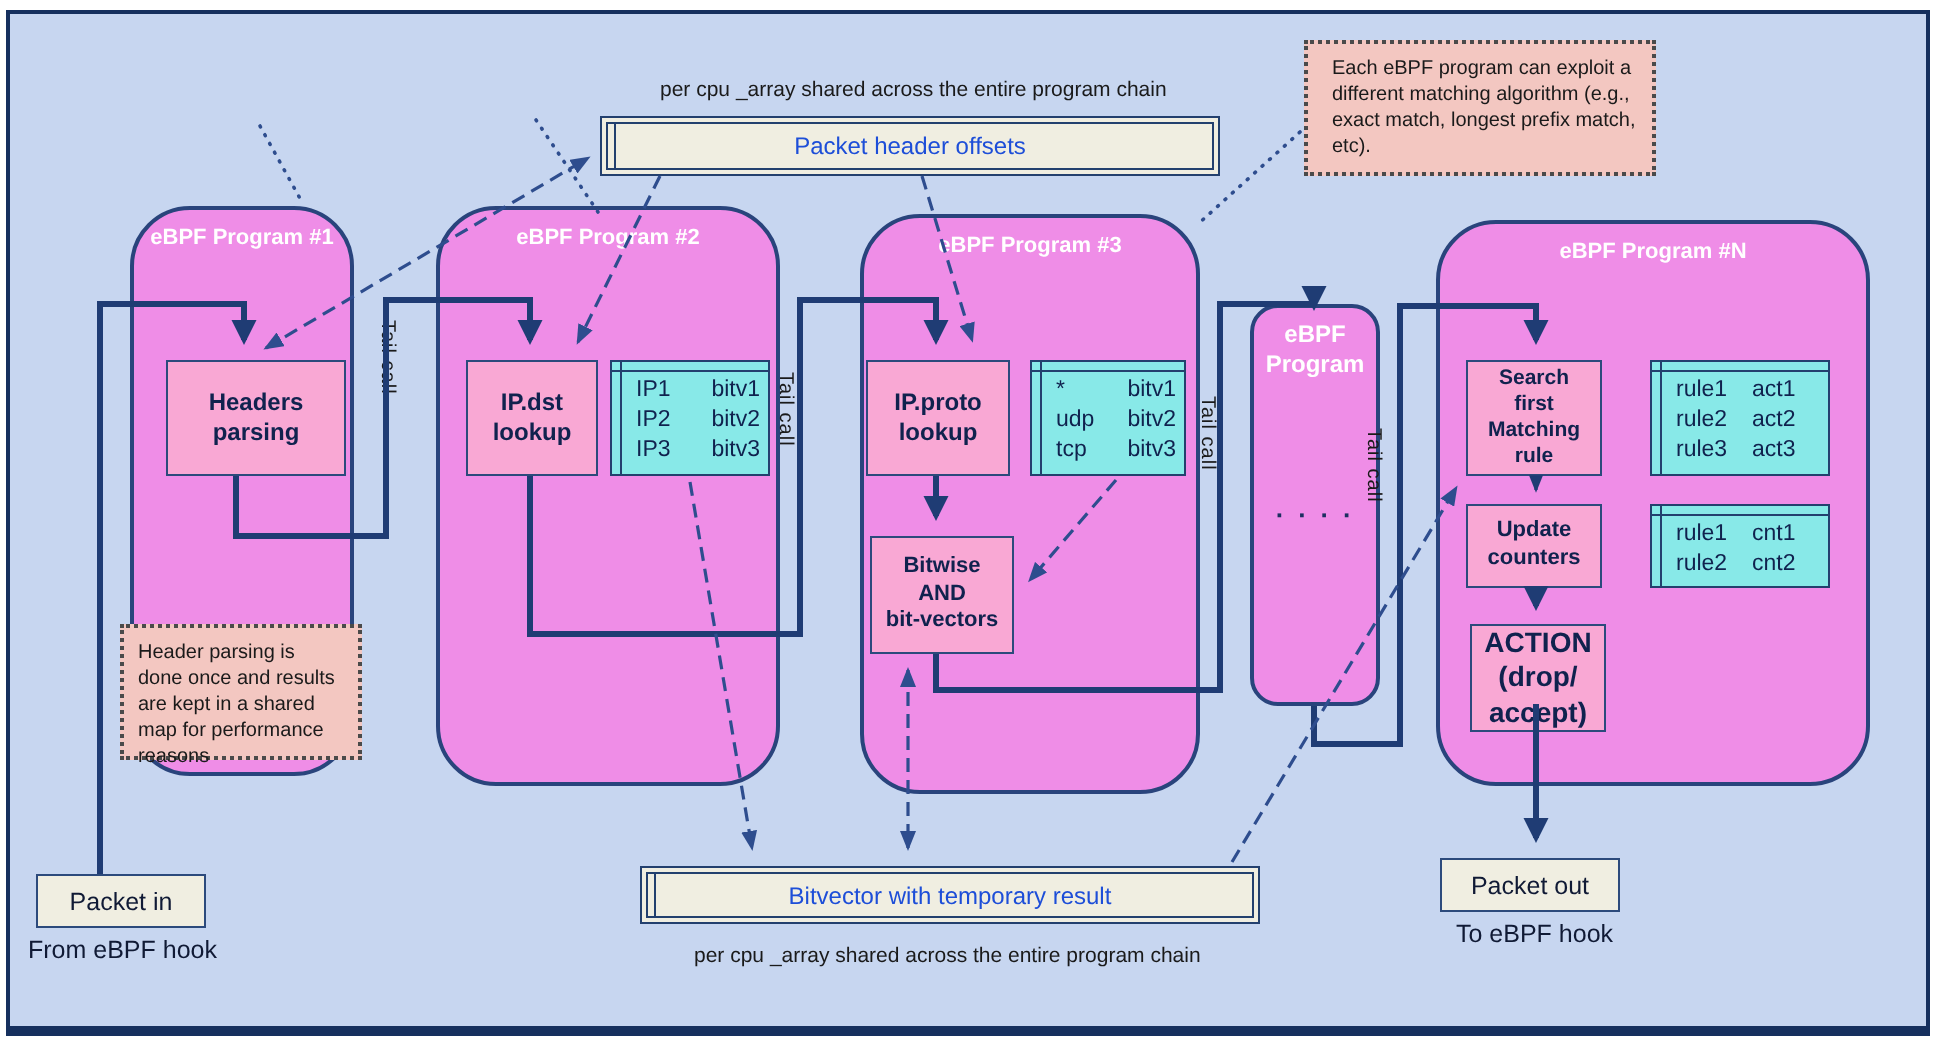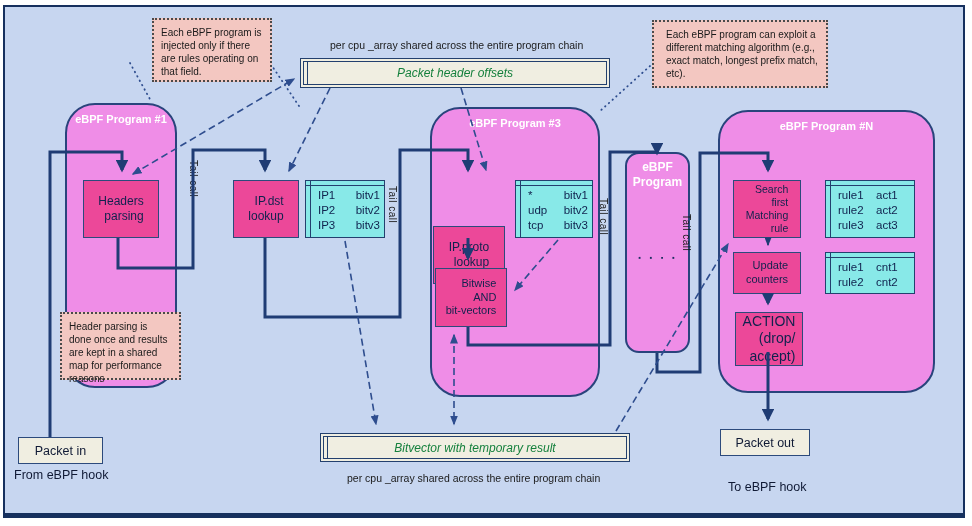--- a/index.html
+++ b/index.html
@@ -11,35 +11,35 @@
         font-size:10px;line-height:1.3;padding:6px 7px;box-sizing:border-box;z-index:6;}
   
   .program{position:absolute;background:#ef8de7;border:2px solid #29447c;border-radius:30px;
            box-sizing:border-box;z-index:1;}
   .program .ptitle{color:#ffffff;font-weight:bold;font-size:11px;text-align:center;margin-top:8px;}
   .program-small{border-radius:14px;}
   .program-small .ptitle{font-size:12px;margin-top:6px;line-height:1.25;}
   .dots{position:absolute;width:100%;text-align:center;color:#1c2f60;font-weight:bold;
         font-size:13px;letter-spacing:2px;}
   
-  .gbox{position:absolute;background:#ec4899;border:1.6px solid #2c4a7c;box-sizing:border-box;
-        display:flex;align-items:center;justify-content:center;text-align:right;
-        color:#10224e;font-size:11px;line-height:1.25;z-index:3;}
+  .gbox{position:absolute;background:#f9a8d4;border:1.6px solid #2c4a7c;box-sizing:border-box;
+        display:flex;align-items:center;justify-content:center;text-align:center;
+        color:#10224e;font-size:11px;line-height:1.25;z-index:3;font-weight:bold;}
   .prewrap{white-space:pre-line;}
   
   .cmap{position:absolute;background:#88e9e8;border:1.6px solid #23406e;box-sizing:border-box;
         color:#10224e;font-size:11.5px;z-index:3;padding:7px 4px 0 12px;}
   .cmap::before{content:"";position:absolute;left:0;right:0;top:4px;height:1.4px;background:#23406e;}
   .cmap::after{content:"";position:absolute;top:0;bottom:0;left:4px;width:1.4px;background:#23406e;}
   .map-row{display:flex;line-height:15px;}
   .map-row span:first-child{width:38px;}
   
   .cream{position:absolute;background:#f0eee1;border:1.6px solid #23406e;box-sizing:border-box;z-index:4;}
   .cream .inner{position:absolute;left:2px;top:2px;right:2px;bottom:2px;border:1.4px solid #23406e;
-        display:flex;align-items:center;justify-content:center;color:#15803d;font-size:12px;font-style:italic;}
+        display:flex;align-items:center;justify-content:center;color:#1d4ed8;font-size:12px;}
   .cream.hasleft::before{content:"";position:absolute;top:2px;bottom:2px;left:6px;width:1.4px;
         background:#23406e;z-index:2;}
   .iobox{position:absolute;background:#f0eee1;border:1.8px solid #2c4a7c;box-sizing:border-box;
         display:flex;align-items:center;justify-content:center;color:#101a35;font-size:12.5px;z-index:4;}
   .caption{position:absolute;color:#1a1a1a;font-size:10.5px;z-index:4;white-space:nowrap;}
   .hookcap{position:absolute;color:#101a35;font-size:12.5px;z-index:4;white-space:nowrap;}
   
   .tailcall{position:absolute;writing-mode:vertical-rl;font-size:10px;color:#1a1a1a;z-index:4;
             letter-spacing:.5px;}
   
@@ -47,37 +47,40 @@
 </style>
 </head>
 <body>
 
 <div id="canvas">
   <div class="frame"></div>
 
   <div class="program" style="left:65px;top:103px;width:112px;height:285px;">
     <div class="ptitle">eBPF Program #1</div>
   </div>
+  <div class="program" style="left:218px;top:103px;width:172px;height:290px;">
+    <div class="ptitle">eBPF Program #2</div>
+  </div>
   <div class="program" style="left:430px;top:107px;width:170px;height:290px;">
     <div class="ptitle">eBPF Program #3</div>
   </div>
   <div class="program program-small" style="left:625px;top:152px;width:65px;height:201px;">
     <div class="ptitle prewrap">eBPF
 Program</div>
     <div class="dots" style="top:96px;">∙ ∙ ∙ ∙</div>
   </div>
   <div class="program" style="left:718px;top:110px;width:217px;height:283px;">
     <div class="ptitle">eBPF Program #N</div>
   </div>
 
-  <div class="gbox prewrap" style="left:83px;top:180px;width:76px;height:58px;font-size:12px;">Headers
+  <div class="gbox prewrap" style="left:83px;top:180px;width:90px;height:58px;font-size:12px;">Headers
 parsing</div>
   <div class="gbox prewrap" style="left:233px;top:180px;width:66px;height:58px;font-size:12px;">IP.dst
 lookup</div>
-  <div class="gbox prewrap" style="left:433px;top:180px;width:72px;height:58px;font-size:12px;margin-top:46px;">IP.proto
+  <div class="gbox prewrap" style="left:433px;top:180px;width:72px;height:58px;font-size:12px;">IP.proto
 lookup</div>
   <div class="gbox prewrap" style="left:435px;top:268px;width:72px;height:59px;">Bitwise
 AND
 bit-vectors</div>
   <div class="gbox prewrap" style="left:733px;top:180px;width:68px;height:58px;font-size:10.5px;">Search
 first
 Matching
 rule</div>
   <div class="gbox prewrap" style="left:733px;top:252px;width:68px;height:42px;">Update
 counters</div>
@@ -143,28 +146,27 @@
     <div class="inner">Packet header offsets</div>
   </div>
   <div class="cream hasleft" style="left:320px;top:433px;width:310px;height:29px;">
     <div class="inner">Bitvector with temporary result</div>
   </div>
   <div class="caption" style="left:347px;top:472px;">per cpu _array shared across the entire program chain</div>
 
   <div class="iobox" style="left:18px;top:437px;width:85px;height:27px;">Packet in</div>
   <div class="hookcap" style="left:14px;top:468px;">From eBPF hook</div>
   <div class="iobox" style="left:720px;top:429px;width:90px;height:27px;">Packet out</div>
-  <div class="hookcap" style="left:728px;top:460px;margin-top:20px;">To eBPF hook</div>
+  <div class="hookcap" style="left:728px;top:460px;">To eBPF hook</div>
 
   <div class="tailcall" style="left:188px;top:160px;">Tail call</div>
   <div class="tailcall" style="left:387px;top:186px;">Tail call</div>
   <div class="tailcall" style="left:598px;top:198px;">Tail call</div>
   <div class="tailcall" style="left:681px;top:214px;">Tail call</div>
 
-  <div class="note" style="left:152px;top:18px;width:120px;height:64px;">Each eBPF program is injected only if there are rules operating on that field.</div>
   <div class="note" style="left:652px;top:20px;width:176px;height:68px;padding-left:12px;">Each eBPF program can exploit a different matching algorithm (e.g., exact match, longest prefix match, etc).</div>
   <div class="note" style="left:60px;top:312px;width:121px;height:68px;">Header parsing is done once and results are kept in a shared map for performance reasons</div>
 
   <svg id="wires" viewBox="0 0 972 526">
     <defs>
       <marker id="abig" viewBox="0 0 10 10" refX="8" refY="5" markerWidth="4.2" markerHeight="4.2" orient="auto-start-reverse">
         <path d="M0,0 L10,5 L0,10 z" fill="#1f3c74"></path>
       </marker>
       <marker id="asm" viewBox="0 0 10 8" refX="8.5" refY="4" markerWidth="10" markerHeight="8" markerUnits="userSpaceOnUse" orient="auto-start-reverse">
         <path d="M0,0 L10,4 L0,8 z" fill="#2e4d8e"></path>

